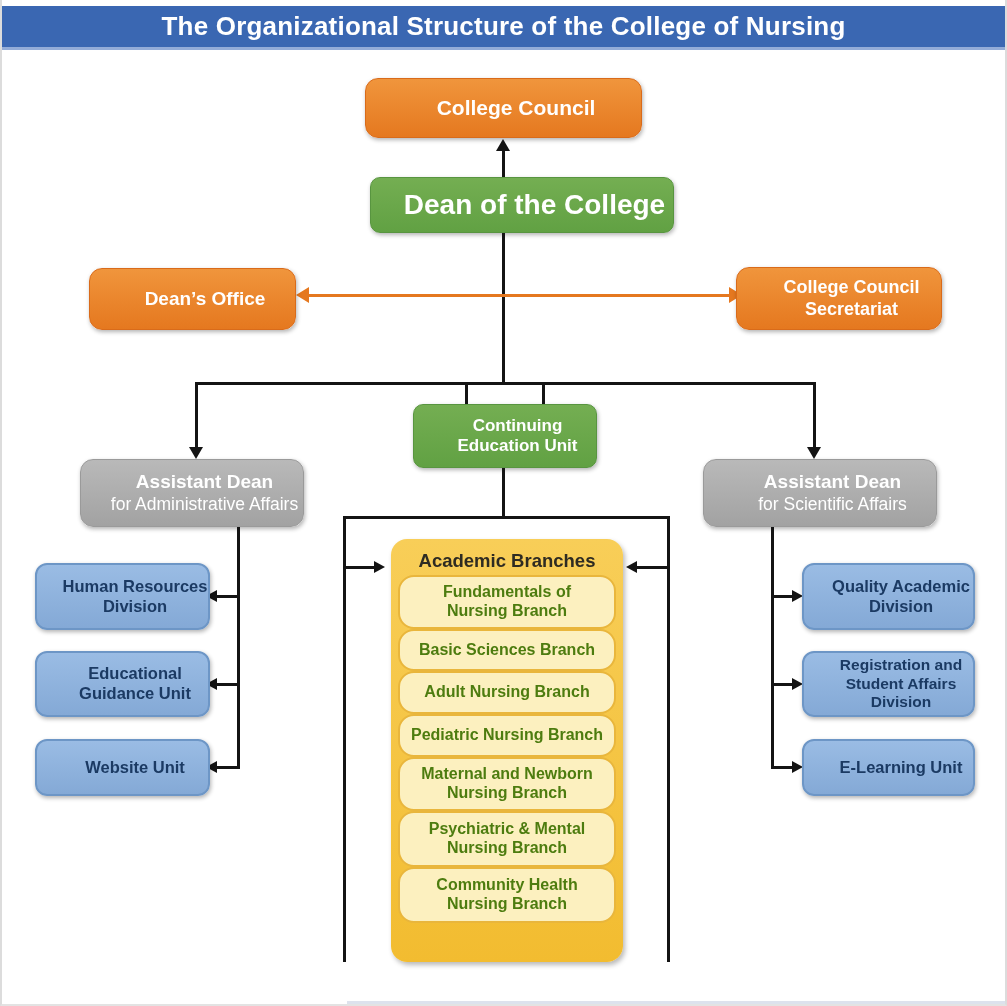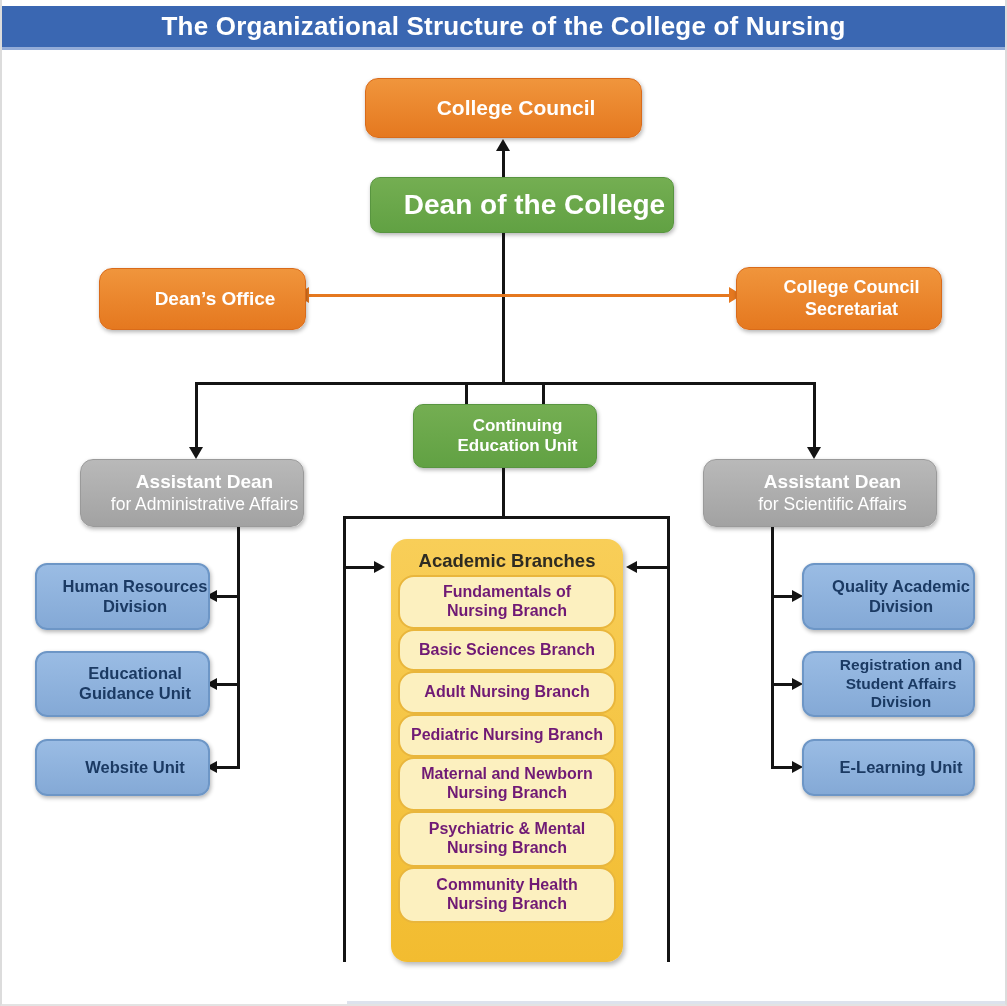--- a/index.html
+++ b/index.html
@@ -48,21 +48,21 @@
     background:linear-gradient(180deg,#f8ce58,#f2bc30);
     border-radius:16px; box-shadow:2px 3px 5px rgba(0,0,0,0.28);
     display:flex; flex-direction:column; padding:8px 7px 10px; 
   }
   .acad-hdr {
     height:28px; display:flex; align-items:center; justify-content:center;
     color:#2e2b22; font-weight:bold; font-size:18.5px;
   }
   .ybranch {
     background:#fcf0bf; border:2px solid #e9b63c; border-radius:16px;
-    color:#701a75; font-weight:bold; font-size:16px; line-height:1.18;
+    color:#4d7c0f; font-weight:bold; font-size:16px; line-height:1.18;
     display:flex; align-items:center; justify-content:center; text-align:center;
   }
   .g1 { font-size:19px; font-weight:bold; }
   .g2 { font-size:17.5px; font-weight:normal; }
   .bottom-strip { position:absolute; left:345px; top:1001px; width:662px; height:5px; background:#dde2ed; }
 </style>
 </head>
 <body>
 
 <div class="page">
@@ -81,21 +81,21 @@
   <div class="box green" style="left:368px; top:177px; width:304px; height:56px; font-size:28px;align-items:center;">
     <span class="lbl">Dean of the College</span>
   </div>
 
   <div class="vline" style="left:500px; top:233px; width:3px; height:150px;"></div>
 
   <div class="oline" style="left:307px; top:294px; width:420px; height:3px;"></div>
   <div class="ah ah-oleft" style="left:294px; top:287px;"></div>
   <div class="ah ah-oright" style="left:727px; top:287px;"></div>
 
-  <div class="box orange" style="left:97px; top:268px; width:207px; height:62px; font-size:19px;">
+  <div class="box orange" style="left:87px; top:268px; width:207px; height:62px; font-size:19px;">
     <span class="lbl">Dean’s Office</span>
   </div>
 
   <div class="box orange" style="left:734px; top:267px; width:206px; height:63px; font-size:18px;">
     <span class="lbl">College Council
 Secretariat</span>
   </div>
 
   <div class="hline" style="left:193px; top:382px; width:621px; height:3px;"></div>
   <div class="vline" style="left:193px; top:383px; width:3px; height:64px;"></div>

